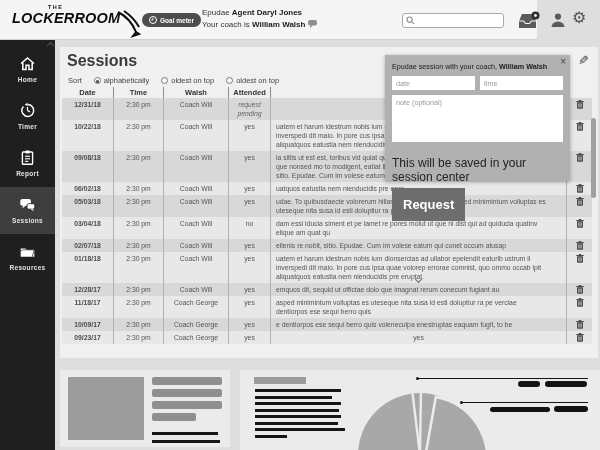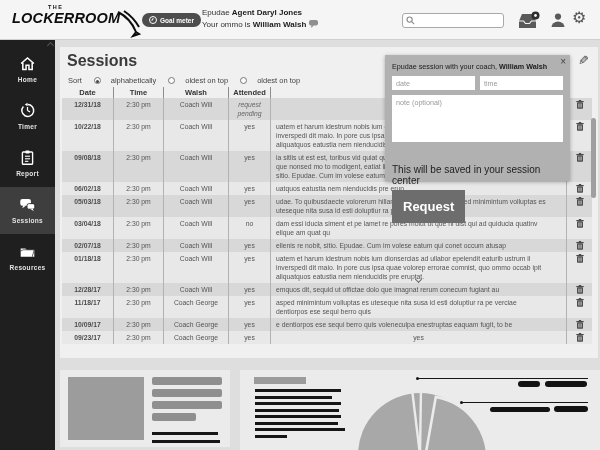--- a/index.html
+++ b/index.html
@@ -1,21 +1,21 @@
 <!DOCTYPE html>
 <html><head>
 <meta charset="utf-8">
 <style>
   * { margin:0; padding:0; box-sizing:border-box; }
   html,body { width:600px; height:450px; }
   body { position:relative; overflow:hidden; background:#dedede;
          font-family:"Liberation Sans", sans-serif; color:#444; }
 
   
-  .header { position:absolute; left:0; top:0; width:600px; height:40px;
+  .header { position:absolute; left:0; top:0; width:537px; height:40px;
             background:#f5f5f5; border-bottom:1px solid #cfcfcf; z-index:8; }
   .logo { position:absolute; left:12px; top:4px; cursor:default; }
   .logo-the { font-size:5.5px; font-weight:bold; letter-spacing:1.5px; color:#111; margin-left:36px; }
   .logo-main { font-size:14.5px; font-weight:800; font-style:italic; letter-spacing:.2px; color:#0d0d0d; }
   .swoosh { position:absolute; left:104px; top:6px; }
   .goal-pill { position:absolute; left:142px; top:13px; height:14px; border-radius:7px;
                background:#4d4d4d; color:#fff; display:flex; align-items:center; gap:3px;
                padding:0 7px; font-size:6.5px; font-weight:bold; cursor:pointer; }
   .goal-ic { width:8px; height:8px; border:1.4px solid #fff; border-radius:50%; position:relative; }
   .goal-ic::after{ content:""; position:absolute; left:2.2px; top:.5px; width:1.2px; height:3px; background:#fff; transform:rotate(35deg);}
@@ -38,21 +38,21 @@
   .sb-label { font-size:6.5px; font-weight:bold; color:#e3e3e3; margin-top:4px; letter-spacing:.3px; }
   .collapse-caret { position:absolute; left:48px; top:43px; width:5px; height:5px;
                     border-left:1.4px solid #555; border-top:1.4px solid #555; transform:rotate(45deg);
                     cursor:pointer; z-index:5; }
 
   
   .panel { position:absolute; left:60px; top:47px; width:538px; height:311px; background:#f0f0f0; }
   .p-title { position:absolute; left:7px; top:5px; font-size:16px; font-weight:bold; color:#3a3a3a; }
   .sort-row { position:absolute; left:8px; top:29px; display:flex; align-items:flex-start; gap:12px;
               font-size:7.5px; color:#444; }
-  .sort-opt { display:flex; align-items:center; gap:10px; cursor:pointer; }
+  .sort-opt { display:flex; align-items:center; gap:3px; cursor:pointer; }
   .radio { width:7px; height:7px; border:1px solid #777; border-radius:50%; position:relative; background:#fafafa; }
   .radio.sel::after { content:""; position:absolute; left:1.5px; top:1.5px; width:3px; height:3px;
                       border-radius:50%; background:#444; }
   .table { position:absolute; left:2px; top:40px; width:530px; }
   .thead { display:flex; font-size:7.5px; font-weight:bold; color:#333; height:11px; align-items:center; }
   .thead > div { border-right:1px solid #8d8d8d; height:100%; display:flex; align-items:center; justify-content:center; }
   .trow { display:flex; font-size:6.8px; line-height:9px; }
   .trow.dark { background:#d8d8d8; } .trow.light { background:#e8e8e8; }
   .c-date { width:52px; } .c-time { width:50px; } .c-with { width:65px; } .c-att { width:42px; }
   .c-note { flex:1; } .c-trash { width:25px; }
@@ -70,21 +70,21 @@
   .req { position:absolute; left:385px; top:55px; width:185px; height:126px; background:#b1b1b1;
          box-shadow:0 1px 4px rgba(0,0,0,.3); z-index:6; padding:7px; }
   .req-title { font-size:7.2px; color:#1a1a1a; }
   .req-close { position:absolute; right:4px; top:1px; font-size:10px; color:#444; cursor:pointer; }
   .req-inputs { display:flex; gap:5px; margin-top:5px; }
   .req input, .req textarea { border:none; outline:none; font-size:7.2px; color:#444;
                               font-family:"Liberation Sans",sans-serif; background:#fff; }
   .req input { width:83px; height:14px; padding:0 4px; }
   .req input::placeholder, .req textarea::placeholder { color:#9a9a9a; }
   .req textarea { width:171px; height:47px; margin-top:5px; padding:3px 4px; resize:none; }
-  .req-info { font-size:10px; color:#222; margin-top:18px; }
+  .req-info { font-size:12px; color:#222; margin-top:10px; }
   .req-btn { margin-top:4px; background:#6d6d6d; color:#fff; border:none; font-size:13px;
              font-weight:bold; padding:9px 11px; cursor:pointer; font-family:"Liberation Sans",sans-serif; }
   .pencil { position:absolute; left:578px; top:53px; font-size:13px; color:#3d3d3d;
             transform:scaleX(-1); z-index:7; cursor:pointer; }
   .scroll-thumb { position:absolute; left:591px; top:118px; width:5px; height:80px;
                   background:#9f9f9f; border-radius:2.5px; cursor:pointer; }
 
   
   .card1 { position:absolute; left:60px; top:370px; width:170px; height:77px; background:#ebebeb; }
   .ph-img { position:absolute; left:8px; top:7px; width:76px; height:63px; background:#9c9c9c; }
@@ -108,21 +108,21 @@
     <svg class="swoosh" width="34" height="28" viewBox="0 0 34 28">
       <path d="M2 2 C10 6 16 12 20 22 M8 1 C14 5 19 10 23 17 M20 22 l-3 4 l6 -2 z" stroke="#0d0d0d" stroke-width="2" fill="none"></path>
     </svg>
   </div>
   <div class="goal-pill">
     <span class="goal-ic"></span>
     <span>Goal meter</span>
   </div>
   <div class="greet">
     <div><span>Epudae </span><b>Agent Daryl Jones</b></div>
-    <div><span>Your ommo is </span><b>William Walsh</b><span class="bubble-ic"><svg width="9" height="8" viewBox="0 0 9 8">
+    <div><span>Your coach is </span><b>William Walsh</b><span class="bubble-ic"><svg width="9" height="8" viewBox="0 0 9 8">
             <rect x="0" y="0" width="9" height="5.5" rx="2" fill="#8f8f8f"></rect>
             <path d="M2.5 5 L2 8 L5 5.5 Z" fill="#8f8f8f"></path>
           </svg></span></div>
   </div>
   <div class="search">
     <svg width="9" height="9" viewBox="0 0 9 9">
         <circle cx="3.6" cy="3.6" r="2.6" fill="none" stroke="#8a8a8a" stroke-width="1.1"></circle>
         <line x1="5.6" y1="5.6" x2="8.2" y2="8.2" stroke="#8a8a8a" stroke-width="1.1"></line>
       </svg>
     <input type="text" value="" style="">

